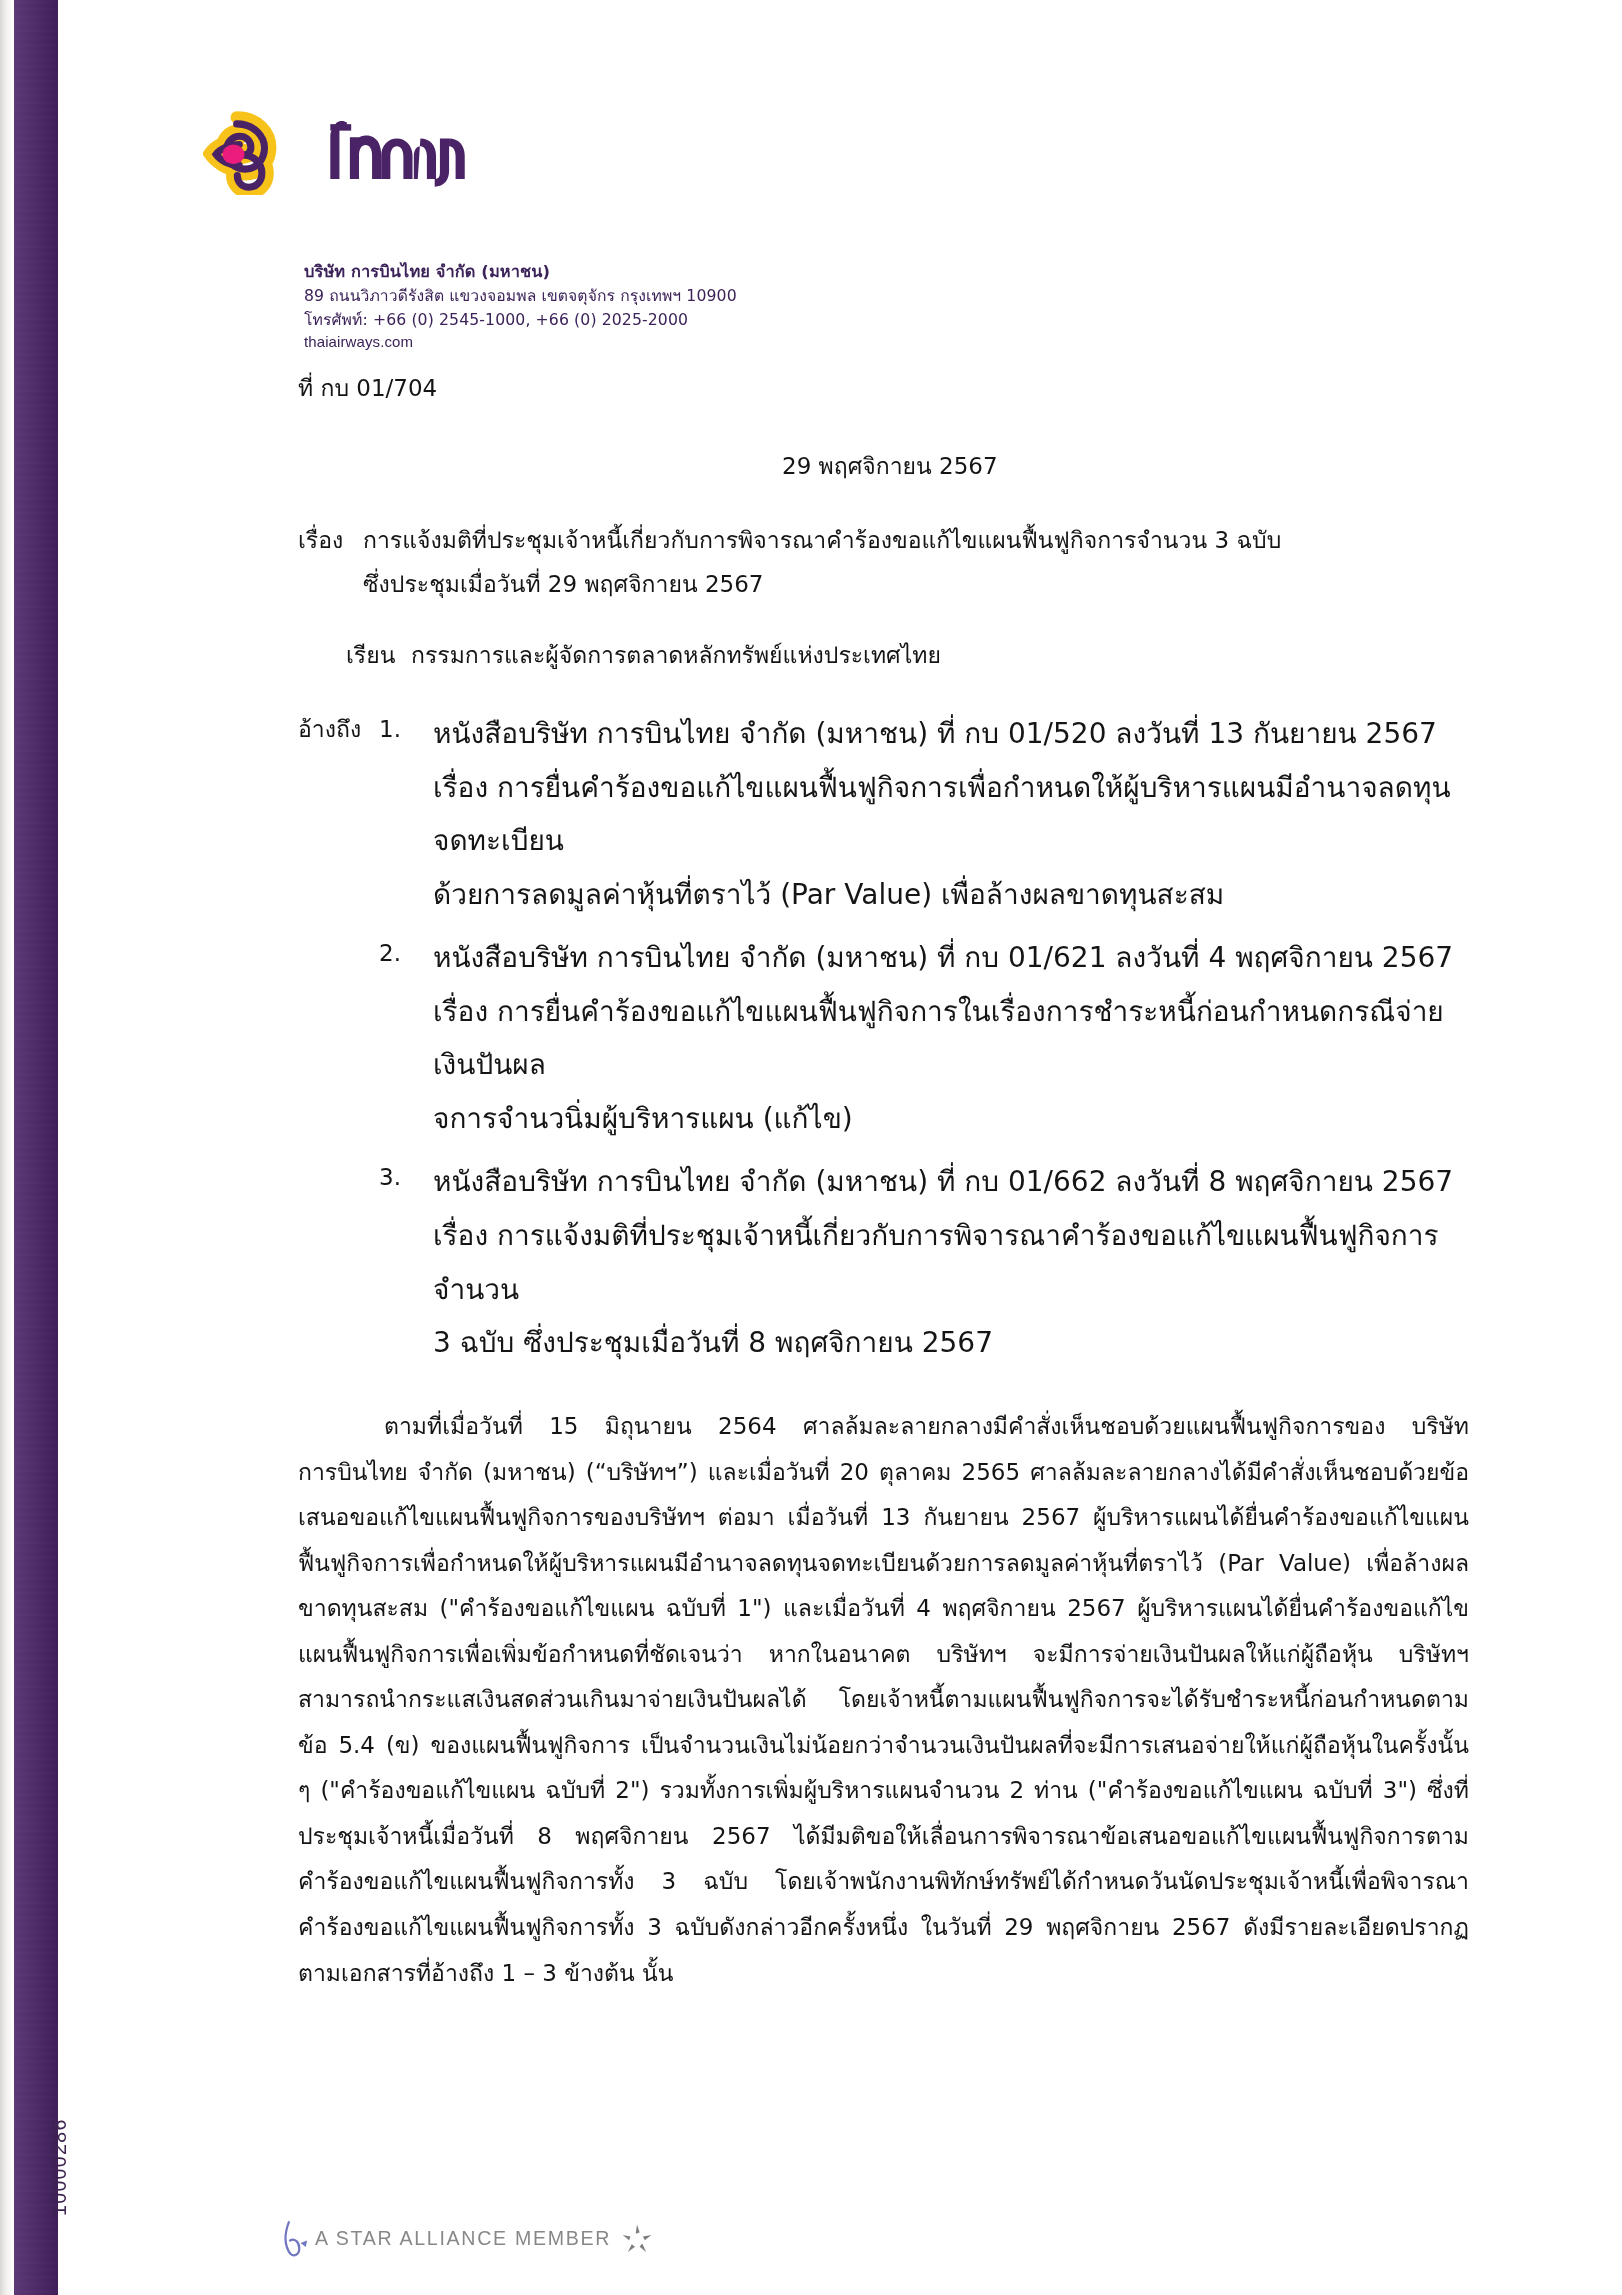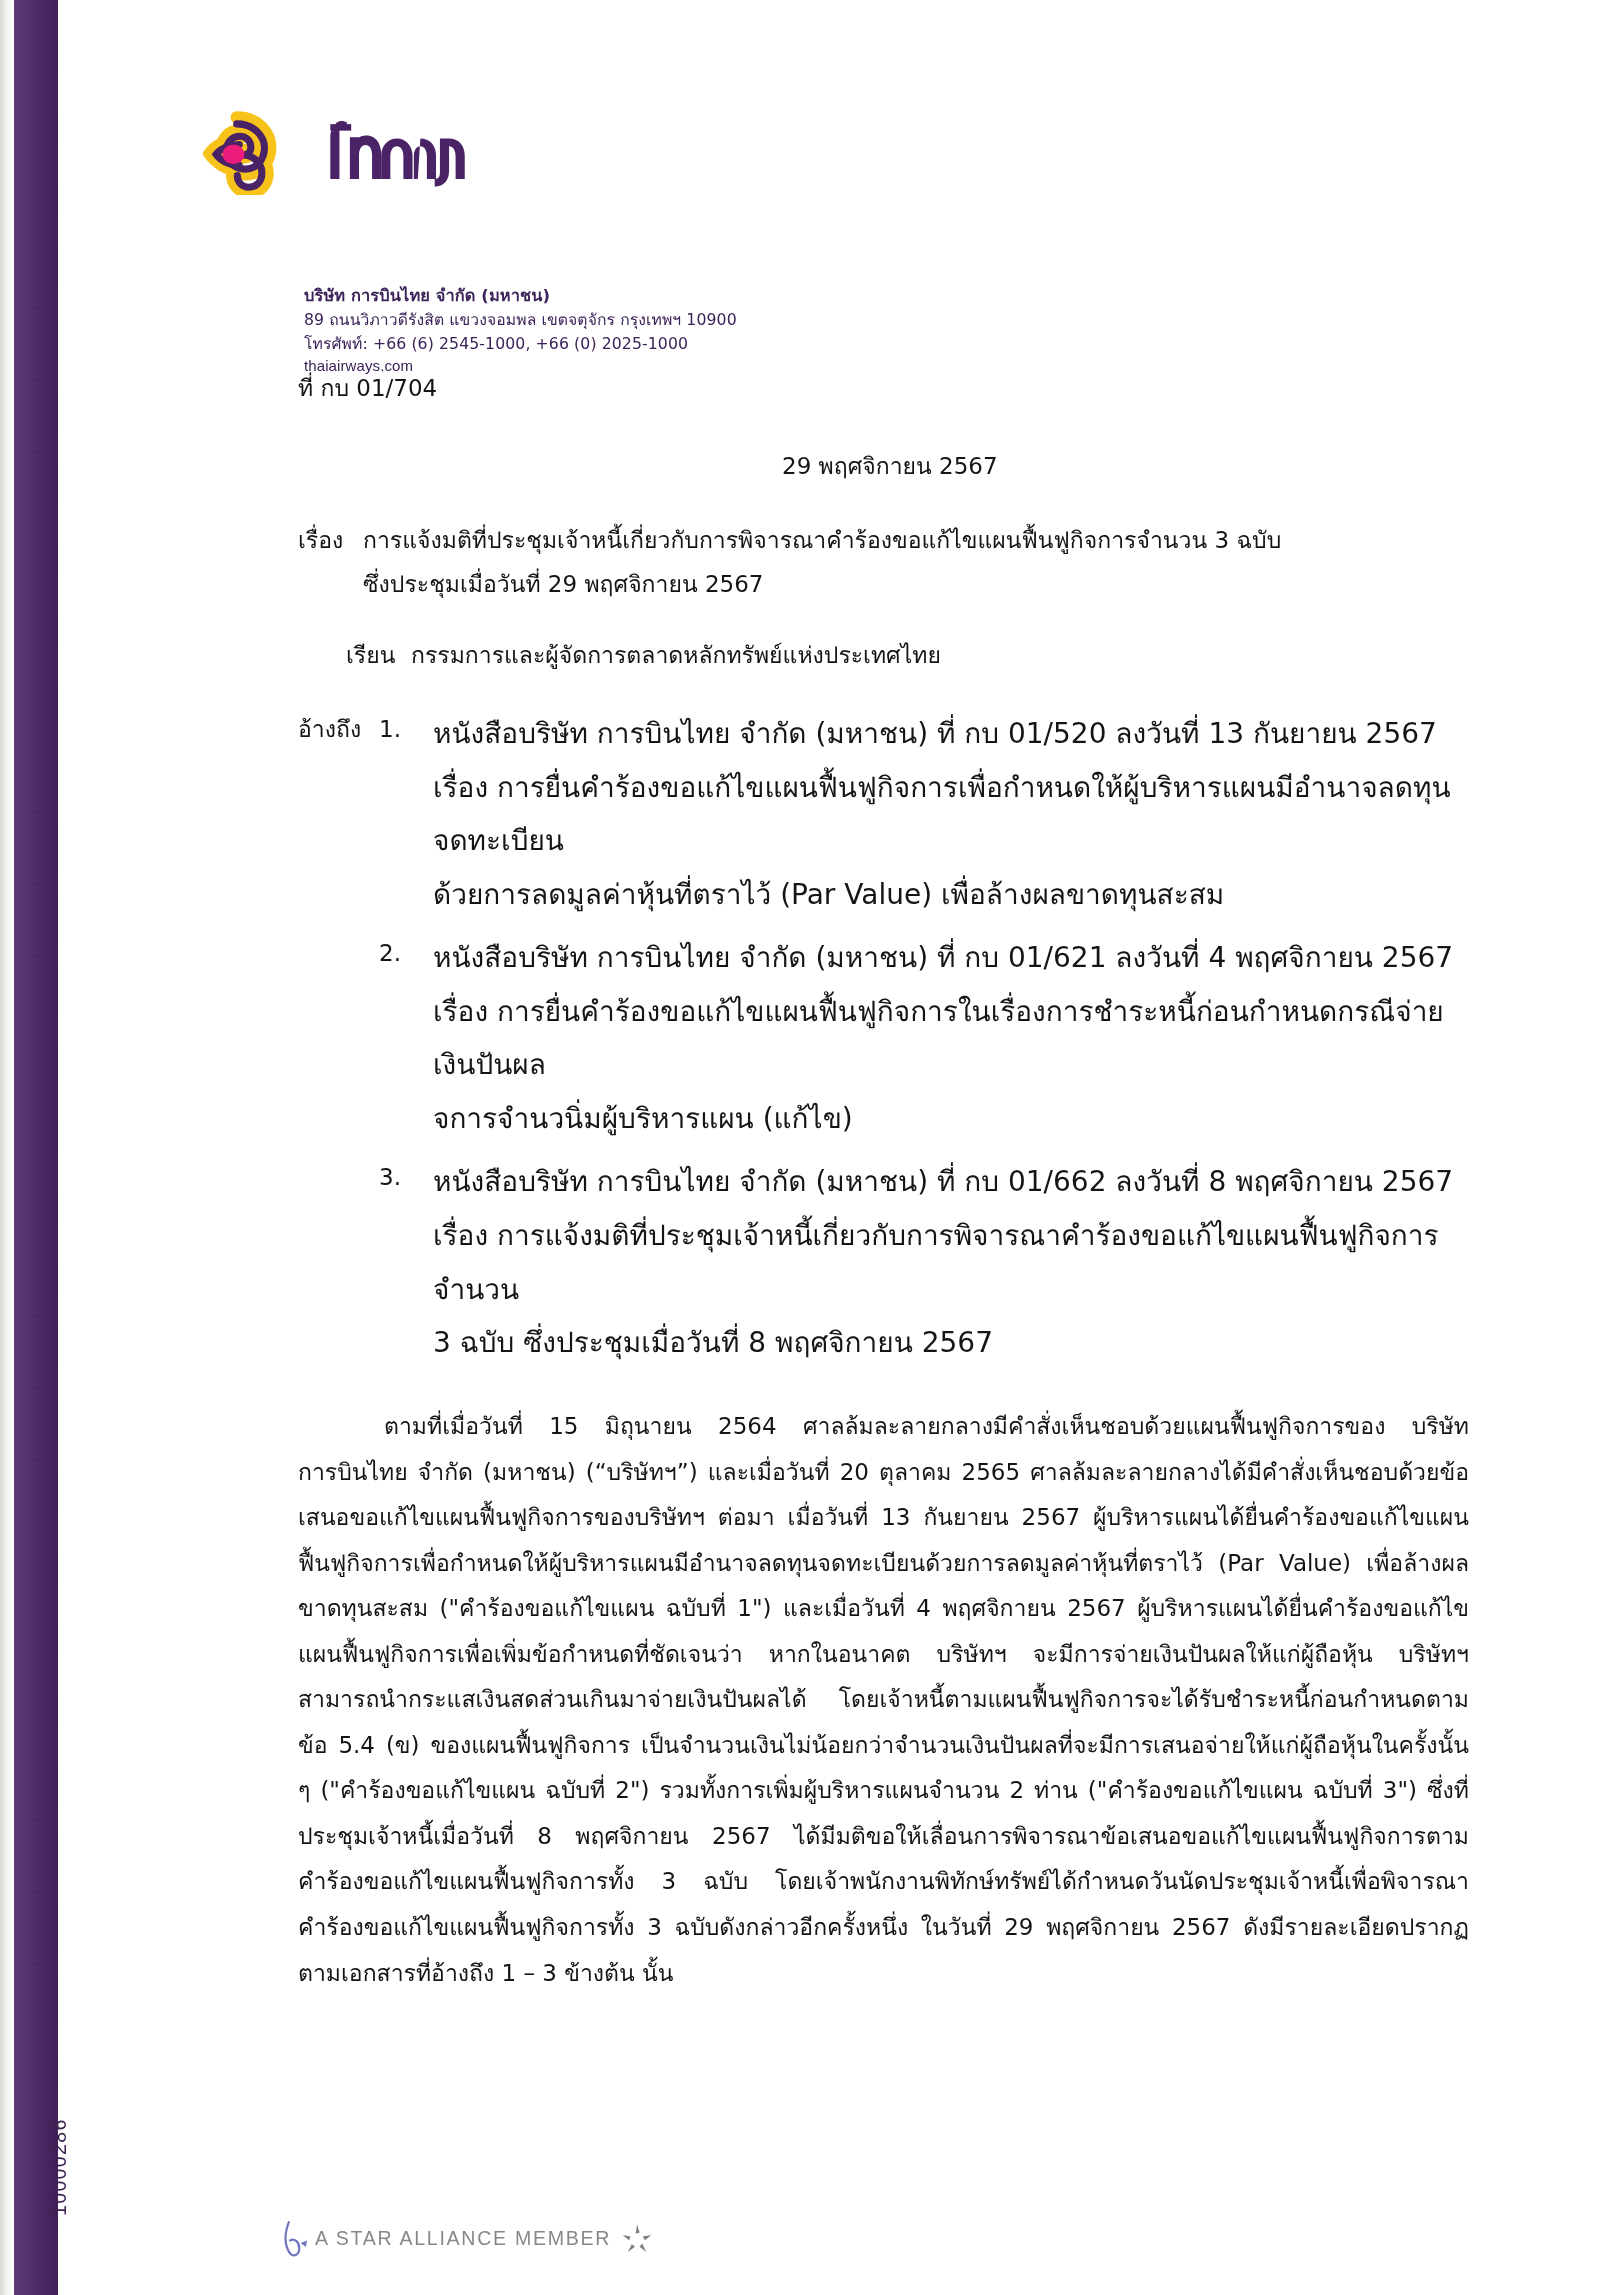--- a/index.html
+++ b/index.html
@@ -73,21 +73,20 @@
   .logo-mark { width: 110px; height: 84px; display: block; }
   .logo-word { display: block; }
 
   .company-block {
     position: absolute;
     left: 304px;
     top: 260px;
     color: #3b2258;
     font-family: "DejaVu Sans", sans-serif;
     line-height: 1.48;
-    margin-top: 24px;
   }
   .company-name {
     font-size: 16.4px;
     font-weight: bold;
     letter-spacing: 0.1px;
   }
   .company-line {
     font-size: 15.7px;
     font-weight: normal;
     letter-spacing: 0.1px;
@@ -238,21 +237,21 @@
           <path d="M190 36 C 204 36 214 46 214 62 L 214 98 L 200 98 L 200 64
                    C 200 54 196 48 190 48 Z"></path>
         </g>
       </svg>
     </div>
   </div>
 
   <div class="company-block">
     <div class="company-name">บริษัท การบินไทย จำกัด (มหาชน)</div>
     <div class="company-line">89 ถนนวิภาวดีรังสิต แขวงจอมพล เขตจตุจักร กรุงเทพฯ 10900</div>
-    <div class="company-line">โทรศัพท์: +66 (6) 2545-1000, +66 (0) 2025-1000</div>
+    <div class="company-line">โทรศัพท์: +66 (0) 2545-1000, +66 (0) 2025-2000</div>
     <div class="company-line web">thaiairways.com</div>
   </div>
 
   <div class="doc-body">
 
     <div class="ref-no">ที่ กบ 01/704</div>
 
     <div class="date-line">29 พฤศจิกายน 2567</div>
 
     <div class="field-row">

